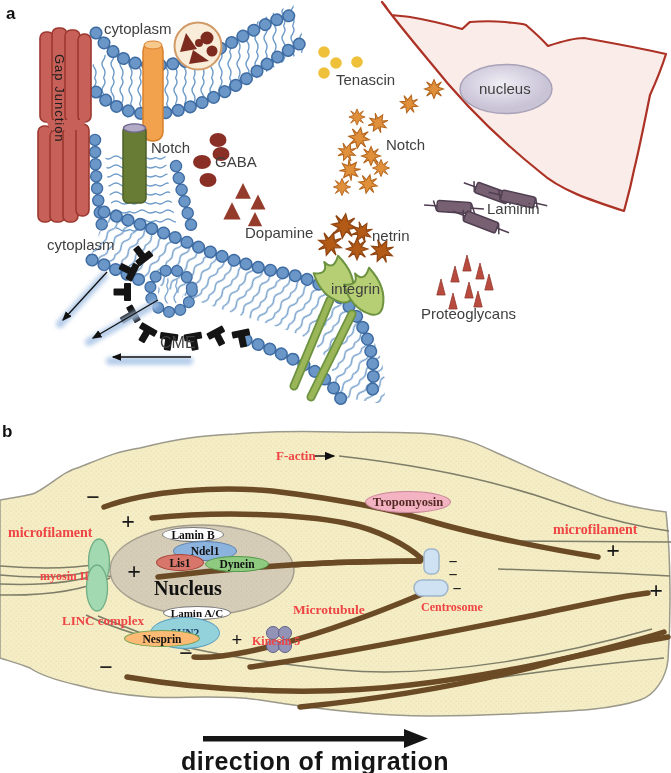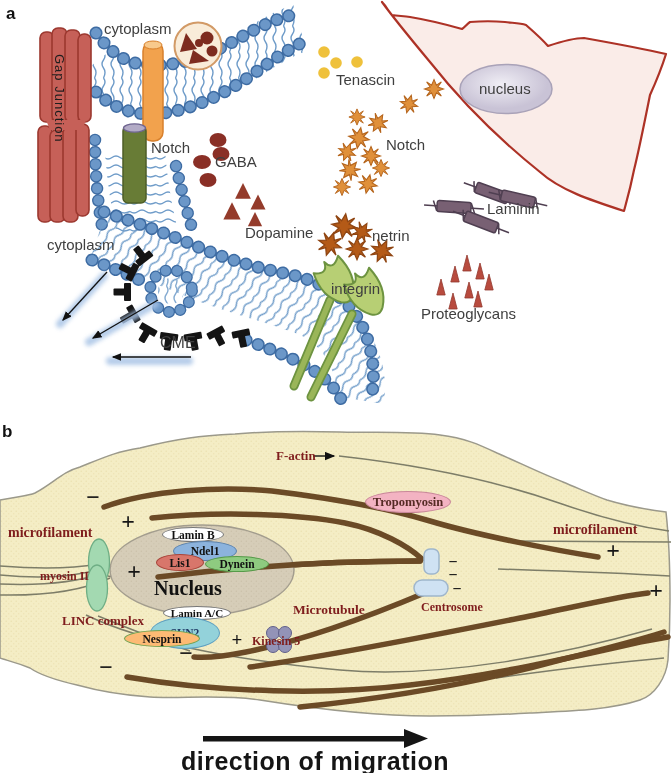--- a/index.html
+++ b/index.html
@@ -7,21 +7,21 @@
        font-family:"Liberation Sans",sans-serif;}
   .panel{position:absolute;left:0;width:671px;}
   #panel-a{top:0;height:420px;}
   #panel-b{top:420px;height:353px;}
   svg{position:absolute;left:0;top:0;}
   .lbl{position:absolute;font-size:15px;color:#3f3f3f;white-space:nowrap;}
   .lbl.bold{font-weight:600;color:#333;}
   .tag{position:absolute;font-weight:700;font-size:17px;color:#111;}
   .vert{writing-mode:vertical-rl;font-size:13px;color:#1d1d1d;letter-spacing:1px;}
   .slbl{position:absolute;font-family:"Liberation Serif",serif;font-weight:700;
-        font-size:13px;color:#7f1d1d;white-space:nowrap;}
+        font-size:13px;color:#ef4444;white-space:nowrap;}
   .ebl{position:absolute;display:flex;align-items:center;justify-content:center;
        border-radius:50%;border:1.5px solid #777;font-family:"Liberation Serif",serif;
        font-weight:700;font-size:11.5px;color:#111;box-sizing:border-box;white-space:nowrap;}
   .mark{position:absolute;transform:translate(-50%,-50%);font-family:"Liberation Serif",serif;
         font-weight:700;font-size:24px;color:#151515;line-height:1;}
   .mark.sm{font-size:16px;}
   .nuc-title{position:absolute;font-family:"Liberation Serif",serif;font-weight:700;
         font-size:20px;color:#111;}
   .dir{position:absolute;left:150px;top:327px;width:330px;text-align:center;
        font-weight:700;font-size:25px;color:#151515;letter-spacing:.5px;}

